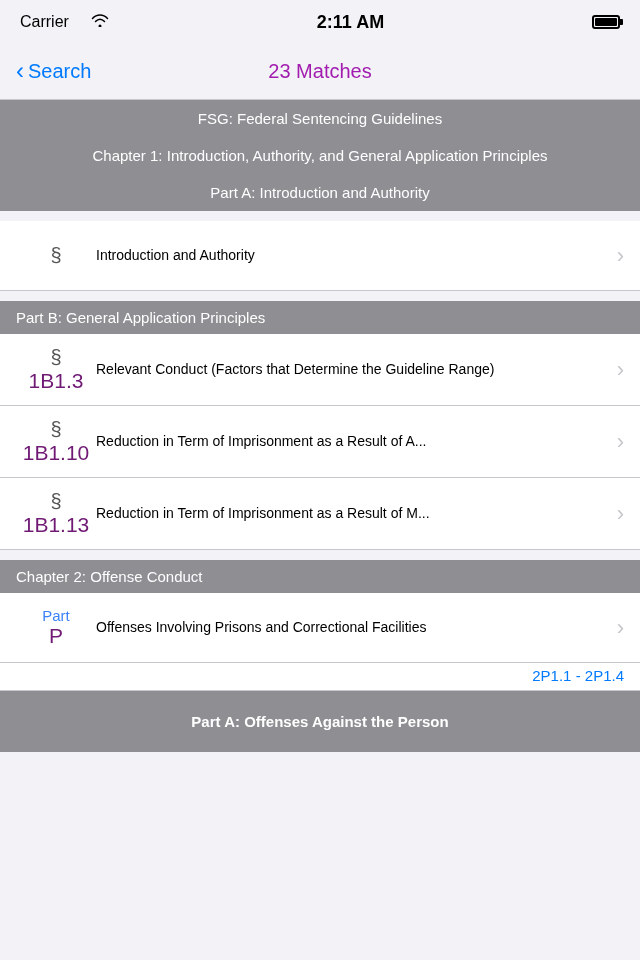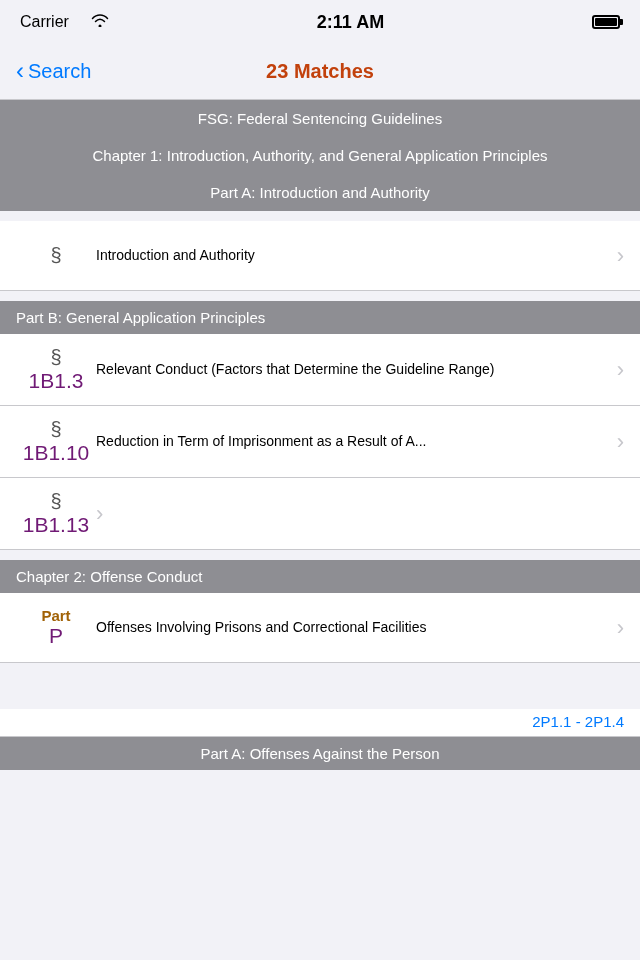--- a/index.html
+++ b/index.html
@@ -91,22 +91,22 @@
       font-size: 24px;
       font-weight: 300;
       line-height: 1;
       margin-top: -1px;
     }
     .nav-title {
       position: absolute;
       left: 50%;
       transform: translateX(-50%);
       font-size: 20px;
-      font-weight: 700;
-      color: #c2410c;
+      font-weight: 400;
+      color: #a21caf;
       white-space: nowrap;
     }
 
     
     .section-header {
       background: #8e8e93;
       padding: 8px 16px;
       color: #fff;
       font-size: 15px;
       font-weight: 400;
@@ -135,22 +135,22 @@
       color: #555;
       font-weight: 400;
     }
     .item-code {
       font-size: 21px;
       color: #701a75;
       font-weight: 400;
     }
     .item-part {
       font-size: 15px;
-      color: #a16207;
-      font-weight: 700;
+      color: #3b82f6;
+      font-weight: 400;
     }
     .list-item .item-text {
       flex: 1;
       font-size: 14px;
       color: #000;
       font-weight: 400;
       line-height: 1.35;
       padding-right: 8px;
     }
     .list-item .item-chevron {
@@ -180,30 +180,29 @@
     }
 
     
     .sub-ref {
       text-align: right;
       padding: 4px 16px 6px;
       font-size: 15px;
       color: #007aff;
       background: #fff;
       border-bottom: 1px solid #c8c8cc;
-      margin-top: 46px;
     }
 
     
     .bottom-section-header {
       background: #8e8e93;
-      padding: 8px 16px;
+      padding: 22px 16px;
       color: #fff;
       font-size: 15px;
-      font-weight: 400;
+      font-weight: 700;
       text-align: center;
     }
   </style>
 </head>
 <body>
 
 <div class="status-bar">
   <div class="carrier">
     <span>Carrier</span>
     <span>
@@ -272,20 +271,21 @@
   </div>
   <div class="item-text">Reduction in Term of Imprisonment as a Result of A...</div>
   <span class="item-chevron">›</span>
 </div>
 
 <div class="list-item">
   <div class="item-left">
     <span class="item-section-symbol">§</span>
     <span class="item-code">1B1.13</span>
   </div>
+  <div class="item-text">Reduction in Term of Imprisonment as a Result of M...</div>
   <span class="item-chevron">›</span>
 </div>
 
 <div class="group-separator"></div>
 
 <div class="section-header">Chapter 2: Offense Conduct</div>
 
 <div class="list-item">
   <div class="item-left">
     <span class="item-part">Part</span>

